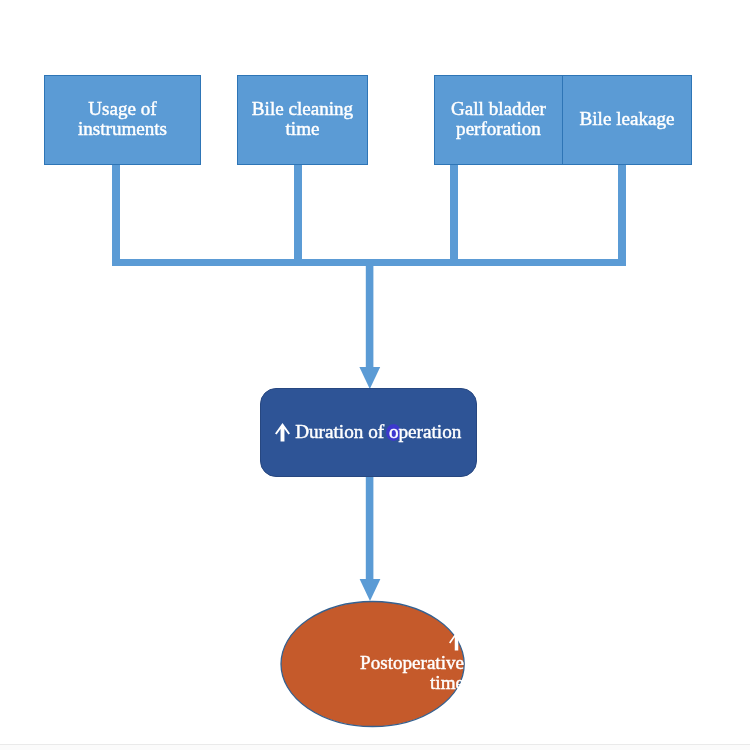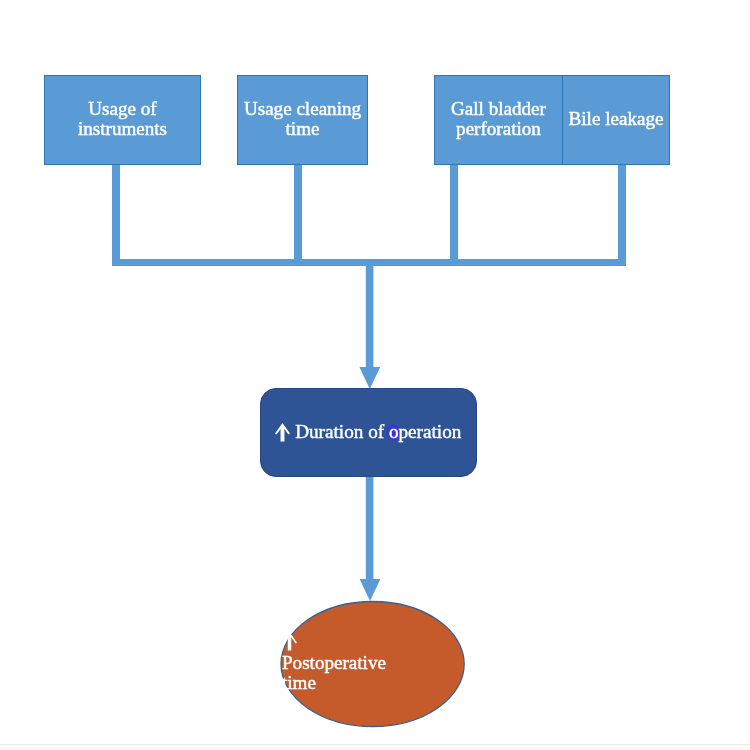--- a/index.html
+++ b/index.html
@@ -68,21 +68,21 @@
     position: relative;
     top: -1.5px;
     -webkit-text-stroke: 0.45px #ffffff;
   }
   .outcome-text {
     position: absolute;
     color: #ffffff;
     font-family: "Liberation Serif", serif;
     font-size: 19.1px;
     line-height: 20.4px;
-    text-align: left;
+    text-align: right;
     -webkit-text-stroke: 0.45px #ffffff;
   }
   .outcome-arrow-row {
     height: 19px;
     line-height: 19px;
     position: relative;
     top: -2.3px;
   }
   .up-arrow {
     display: inline-block;
@@ -140,33 +140,33 @@
 
   <div class="cause-box" style="left:44px;top:75px;width:157px;height:90px;">
     <div class="cause-text">
       <div>Usage of</div>
       <div>instruments</div>
     </div>
   </div>
 
   <div class="cause-box" style="left:237px;top:75px;width:131px;height:90px;">
     <div class="cause-text">
-      <div>Usage cleaning</div>
+      <div>Bile cleaning</div>
       <div>time</div>
     </div>
   </div>
 
   <div class="cause-box" style="left:394px;top:75px;width:129px;height:90px;margin-left:40px;">
     <div class="cause-text">
       <div>Gall bladder</div>
       <div>perforation</div>
     </div>
   </div>
 
-  <div class="cause-box" style="left:562px;top:75px;width:108px;height:90px;">
+  <div class="cause-box" style="left:562px;top:75px;width:130px;height:90px;">
     <div class="cause-text">
       <div>Bile leakage</div>
     </div>
   </div>
 
   <div class="result-box" style="left:260px;top:388px;width:217px;height:89px;">
     <div class="cursor-blob" style="left:124.5px;top:34.5px;width:15.5px;height:17px;"></div>
     <div class="result-text"><svg class="up-arrow" width="15" height="19" viewBox="0 0 15 19">
           <path d="M7.5 0 L15 10.4 L13.42 11.54 L9.45 6.04 L9.45 18.4 L5.55 18.4 L5.55 6.04 L1.58 11.54 L0 10.4 Z" fill="#ffffff"></path>
         </svg><span>Duration of operation</span></div>

